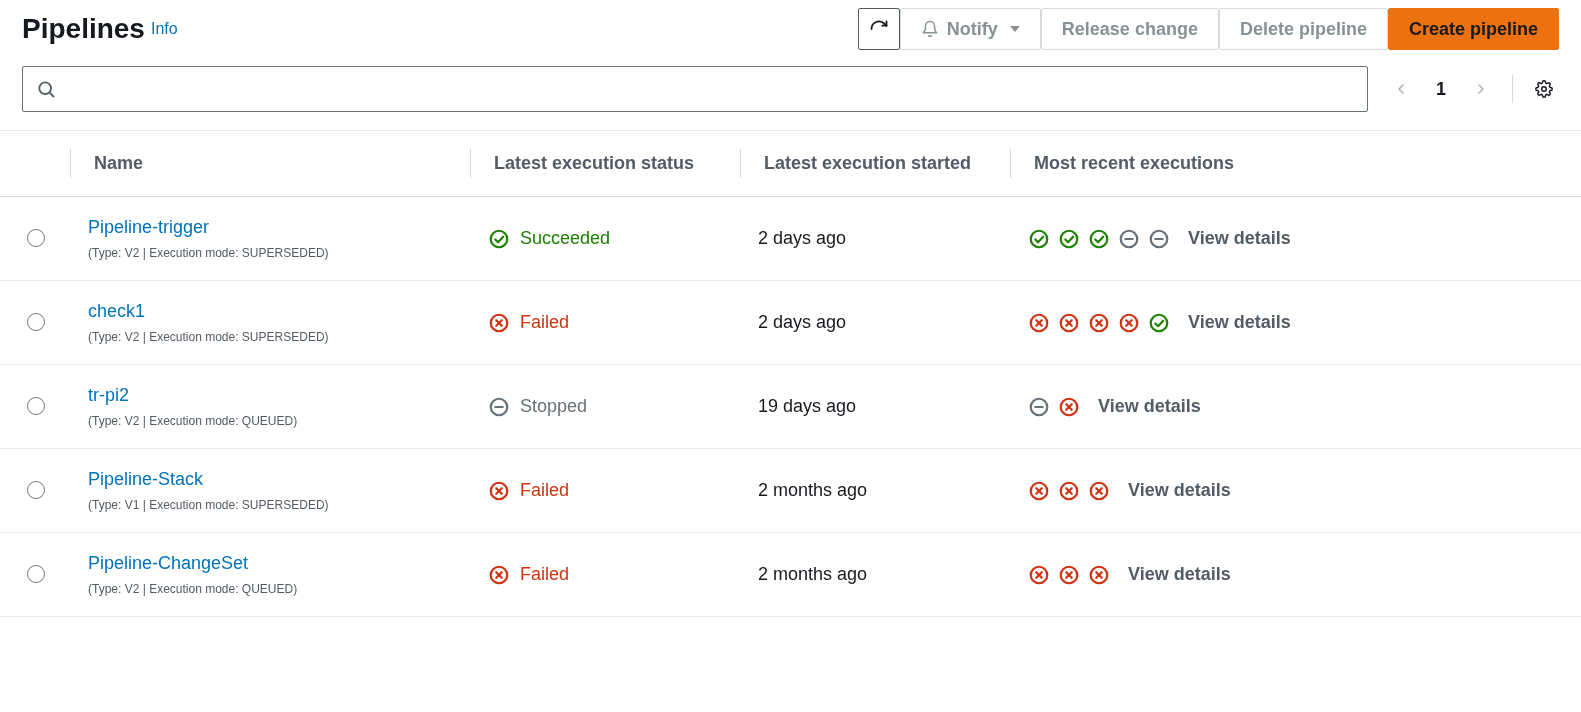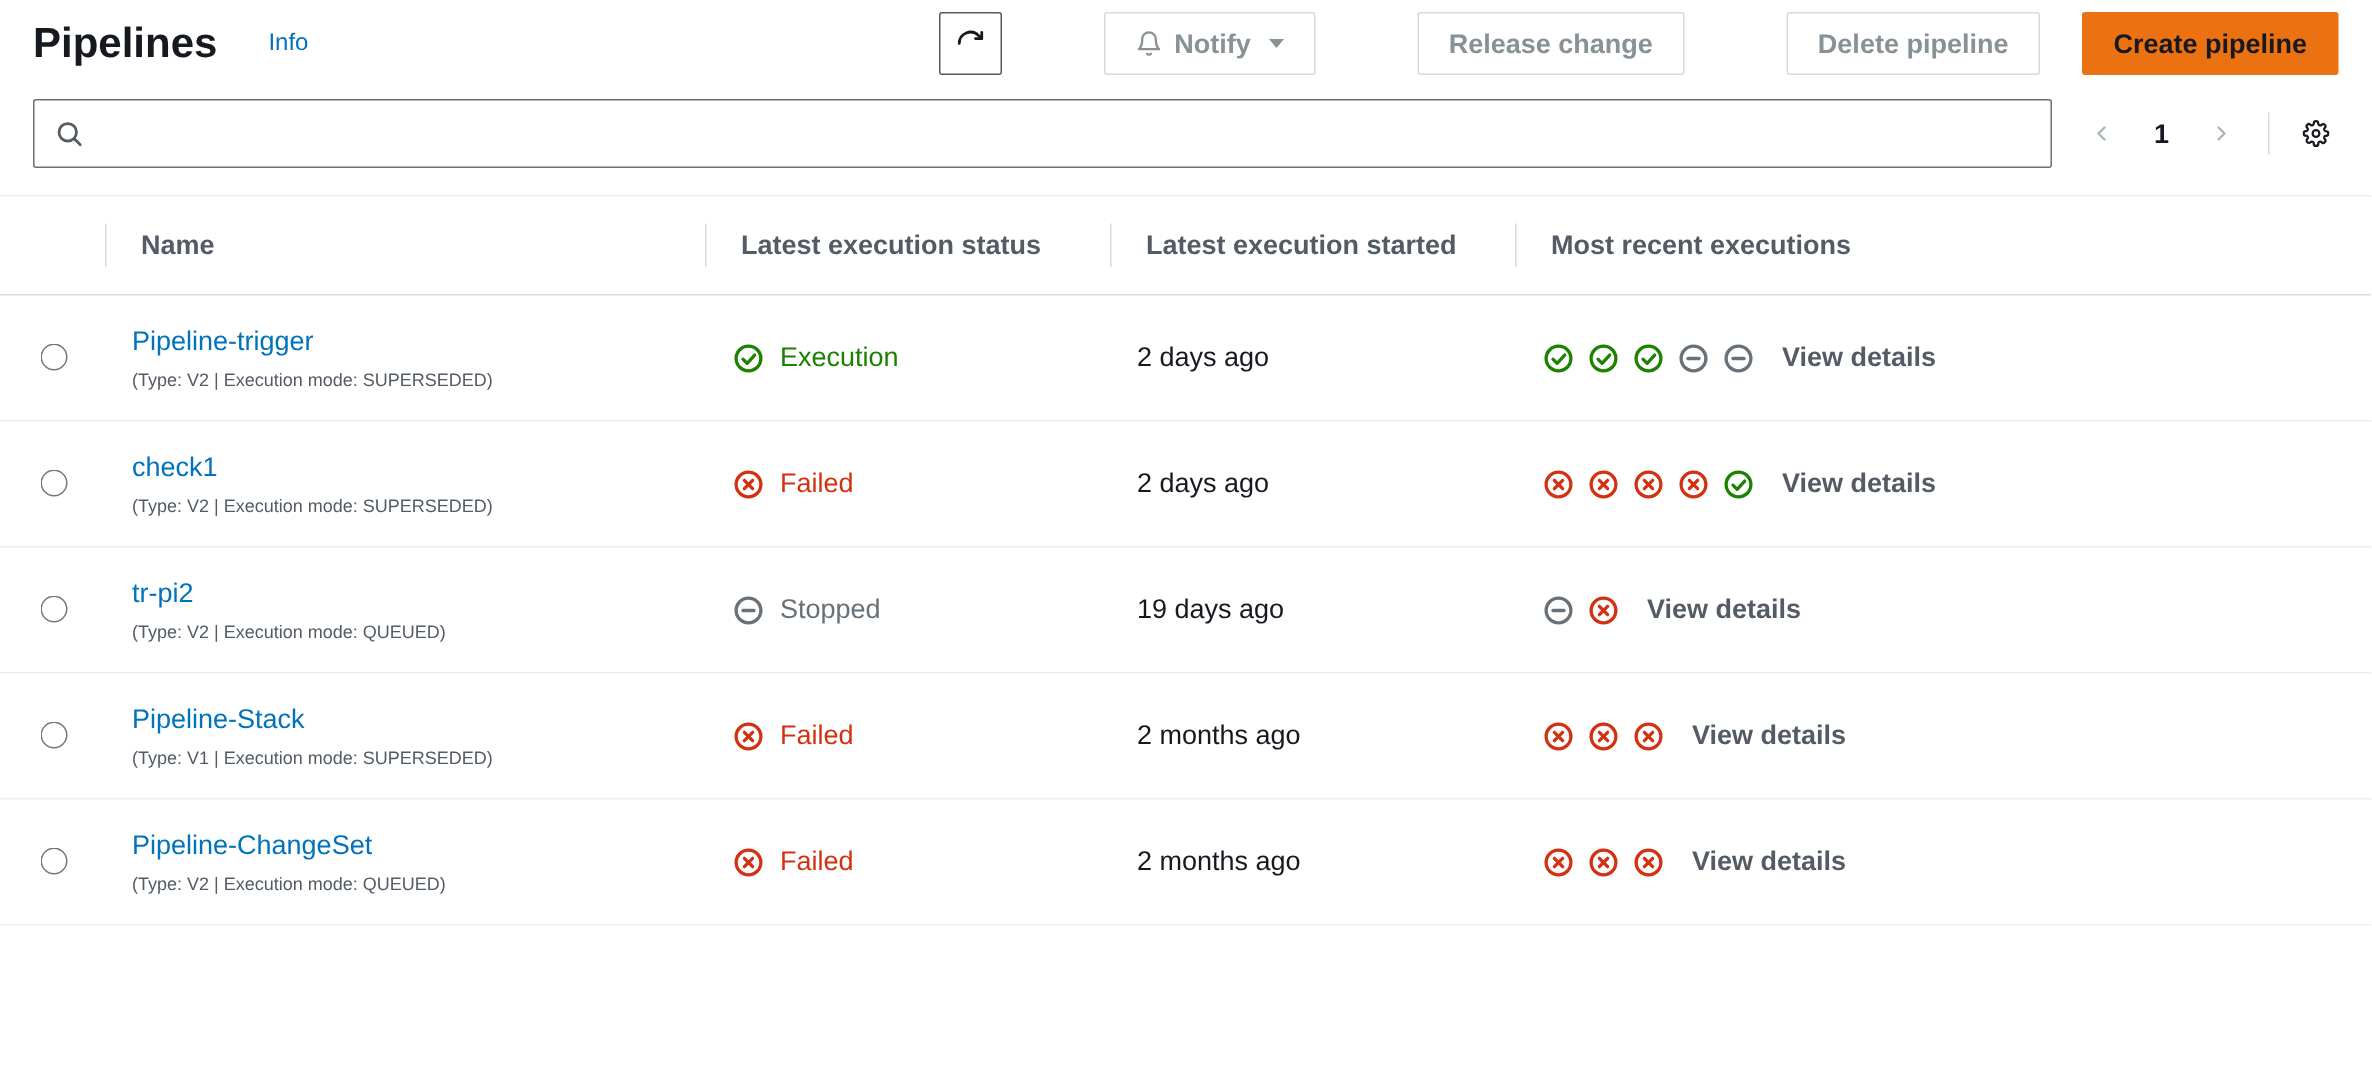--- a/index.html
+++ b/index.html
@@ -20,21 +20,21 @@
     margin: 0;
     font-family: "Amazon Ember", "Helvetica Neue", Arial, sans-serif;
     color: var(--text-dark);
     background: #fff;
     font-size: 14px;
   }
   .header {
     display: flex;
     align-items: center;
     padding: 8px 22px 16px 22px;
-    gap: 28px;
+    gap: 0;
   }
   .header-title {
     font-size: 28px;
     font-weight: 700;
     margin-right: 6px;
   }
   .header-info {
     color: var(--link);
     font-size: 16px;
     cursor: pointer;
@@ -54,21 +54,20 @@
     gap: 8px;
     cursor: pointer;
     font-family: inherit;
   }
   .btn.icon-only { width: 42px; padding: 0; justify-content: center; }
   .btn.disabled {
     color: #879196;
     border-color: var(--border);
     background: #fff;
     cursor: default;
-    margin-left: 40px;
   }
   .btn.primary {
     background: var(--orange);
     border-color: var(--orange);
     color: #16191f;
   }
   .btn-caret { width:0; height:0; border-left:5px solid transparent; border-right:5px solid transparent; border-top:6px solid currentColor; margin-left:4px;}
   .search-row {
     display: flex;
     align-items: center;
@@ -235,21 +234,21 @@
   <tbody id="rows">
       <tr>
         <td class="sel"><input type="radio" name="pipeline-select" style=""></td>
         <td><a class="pipeline-name">Pipeline-trigger</a><div class="pipeline-meta">(Type: V2 | Execution mode: SUPERSEDED)</div></td>
         <td>
           <div class="status-cell status-success">
             <svg class="icon" width="22" height="22" viewBox="0 0 24 24" fill="none" stroke-width="2.4" stroke-linecap="round" stroke-linejoin="round" stroke="var(--success)">
               <circle cx="12" cy="12" r="9"></circle>
               <polyline points="8 12.5 11 15.5 16.5 9.5"></polyline>
             </svg>
-            <span>Execution</span>
+            <span>Succeeded</span>
           </div>
         </td>
         <td><span>2 days ago</span></td>
         <td>
           <div class="exec-icons">
             <svg class="icon" width="22" height="22" viewBox="0 0 24 24" fill="none" stroke-width="2.4" stroke-linecap="round" stroke-linejoin="round" stroke="var(--success)">
               <circle cx="12" cy="12" r="9"></circle>
               <polyline points="8 12.5 11 15.5 16.5 9.5"></polyline>
             </svg>
             <svg class="icon" width="22" height="22" viewBox="0 0 24 24" fill="none" stroke-width="2.4" stroke-linecap="round" stroke-linejoin="round" stroke="var(--success)">

